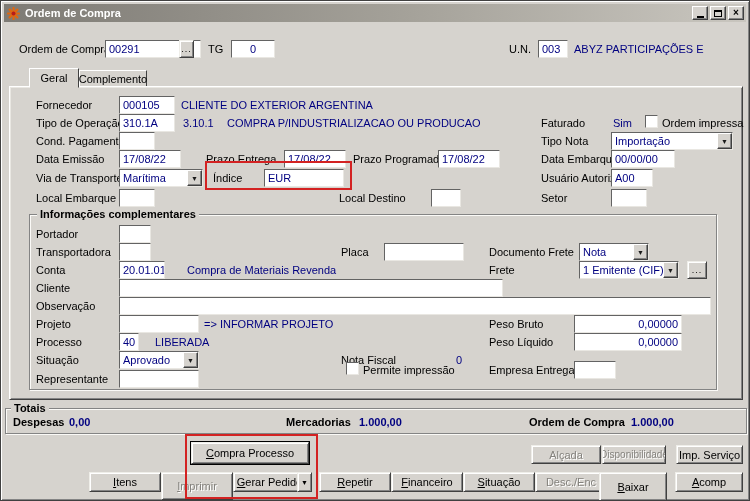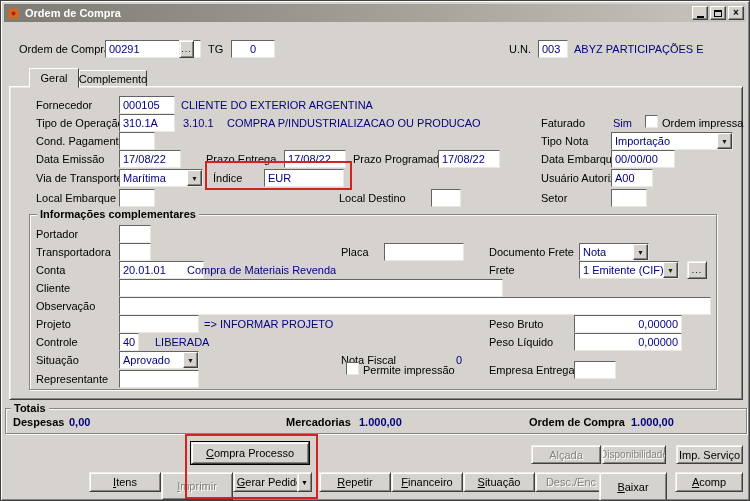--- a/index.html
+++ b/index.html
@@ -158,21 +158,21 @@
   <div class="fld z2" style="left:118px;top:242px;width:32px"></div>
   <span class="lbl z2" style="left:340px;top:245px">Placa</span>
   <div class="fld z2" style="left:383px;top:242px;width:80px"></div>
   <span class="lbl z2" style="left:488px;top:245px">Documento Frete</span>
   <div class="combo z2" style="left:578px;top:242px;width:70px">
     <span class="combo-val">Nota</span>
     <span class="combo-btn">▼</span>
   </div>
 
   <span class="lbl z2" style="left:35px;top:263px">Conta</span>
-  <div class="fld z2" style="left:118px;top:260px;width:85px">20.01.01</div>
+  <div class="fld z2" style="left:118px;top:260px;width:46px">20.01.01</div>
   <span class="val z2" style="left:186px;top:263px">Compra de Materiais Revenda</span>
   <span class="lbl z2" style="left:488px;top:263px">Frete</span>
   <div class="combo z2" style="left:578px;top:260px;width:100px">
     <span class="combo-val">1 Emitente (CIF)</span>
     <span class="combo-btn">▼</span>
   </div>
   <div class="btn lookup z2" style="left:686px;top:260px;width:20px;height:18px">
       <span>...</span>
     </div>
 
@@ -181,21 +181,21 @@
 
   <span class="lbl z2" style="left:35px;top:299px">Observação</span>
   <div class="fld z2" style="left:118px;top:296px;width:592px"></div>
 
   <span class="lbl z2" style="left:35px;top:317px">Projeto</span>
   <div class="fld z2" style="left:118px;top:314px;width:80px"></div>
   <span class="val z2" style="left:203px;top:317px">=&gt; INFORMAR PROJETO</span>
   <span class="lbl z2" style="left:488px;top:317px">Peso Bruto</span>
   <div class="fld right z2" style="left:573px;top:314px;width:108px">0,00000</div>
 
-  <span class="lbl z2" style="left:35px;top:335px">Controle</span>
+  <span class="lbl z2" style="left:35px;top:335px">Processo</span>
   <div class="fld center z2" style="left:118px;top:332px;width:20px">40</div>
   <span class="val z2" style="left:154px;top:335px">LIBERADA</span>
   <span class="lbl z2" style="left:488px;top:335px">Peso Líquido</span>
   <div class="fld right z2" style="left:573px;top:332px;width:108px">0,00000</div>
 
   <span class="lbl z2" style="left:35px;top:353px">Situação</span>
   <div class="combo z2" style="left:118px;top:350px;width:80px">
     <span class="combo-val">Aprovado</span>
     <span class="combo-btn">▼</span>
   </div>

